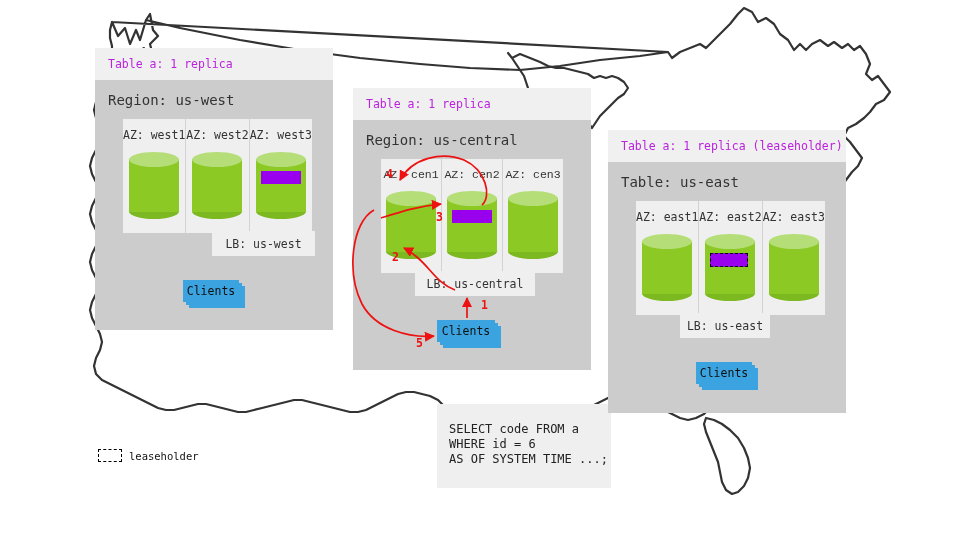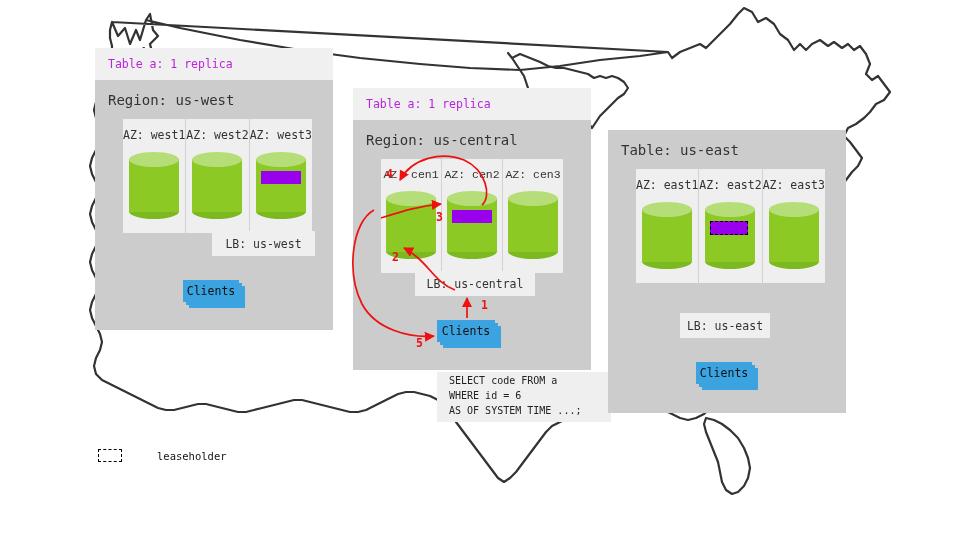--- a/index.html
+++ b/index.html
@@ -55,26 +55,26 @@
   .clients{position:absolute;}
   .clients .sheet{position:absolute;background:#3aa3e0;}
   .clients .sheet.s3{left:6px;top:6px;}
   .clients .sheet.s2{left:3px;top:3px;}
   .clients .sheet.s1{left:0;top:0;background:#3aa3e0;
     display:flex;align-items:center;justify-content:center;}
   .clients .lbl{color:#111;font-size:11.5px;white-space:nowrap;}
 
   
   .sqlbox{
-    position:absolute;background:#efefef;color:#222;font-size:10px;
-    padding:1px 12px;line-height:15px;white-space:pre;
-  }
-
-  
-  .legend{position:absolute;display:flex;align-items:center;gap:28px;}
+    position:absolute;background:#efefef;color:#222;font-size:12px;
+    padding:18px 12px;line-height:15px;white-space:pre;margin-top:32px;
+  }
+
+  
+  .legend{position:absolute;display:flex;align-items:center;}
   .legend .swatch{
     width:22px;height:11px;border:1.6px dashed #000;background:#ffffff;
   }
   .legend .ltxt{
     margin-left:7px;font-size:10.5px;color:#111;
     font-family:"DejaVu Sans Mono","Liberation Mono",monospace;
   }
 
   
   #arrows{position:absolute;left:0;top:0;width:960px;height:540px;pointer-events:none;}
@@ -219,20 +219,21 @@
         <span class="lbl">Clients</span>
       </div>
     </div>
   </div>
 
   <div class="sqlbox" style="left:437px;top:372px;width:150px;height:48px;">SELECT code FROM a
 WHERE id = 6
 AS OF SYSTEM TIME ...;</div>
 
   <div class="region" style="left:608px;top:130px;width:238px;height:283px;">
+    <div class="region-header">Table a: 1 replica (leaseholder)</div>
     <div class="region-title">Table: us-east</div>
     <div class="az-row" style="height:114px;">
       <div class="az">
         <div class="az-label">AZ: east1</div>
         <div class="cyl" style="width:50px;height:68px;">
           <div class="bot"></div>
           <div class="body"></div>
           <div class="top"></div>
         </div>
       </div>

